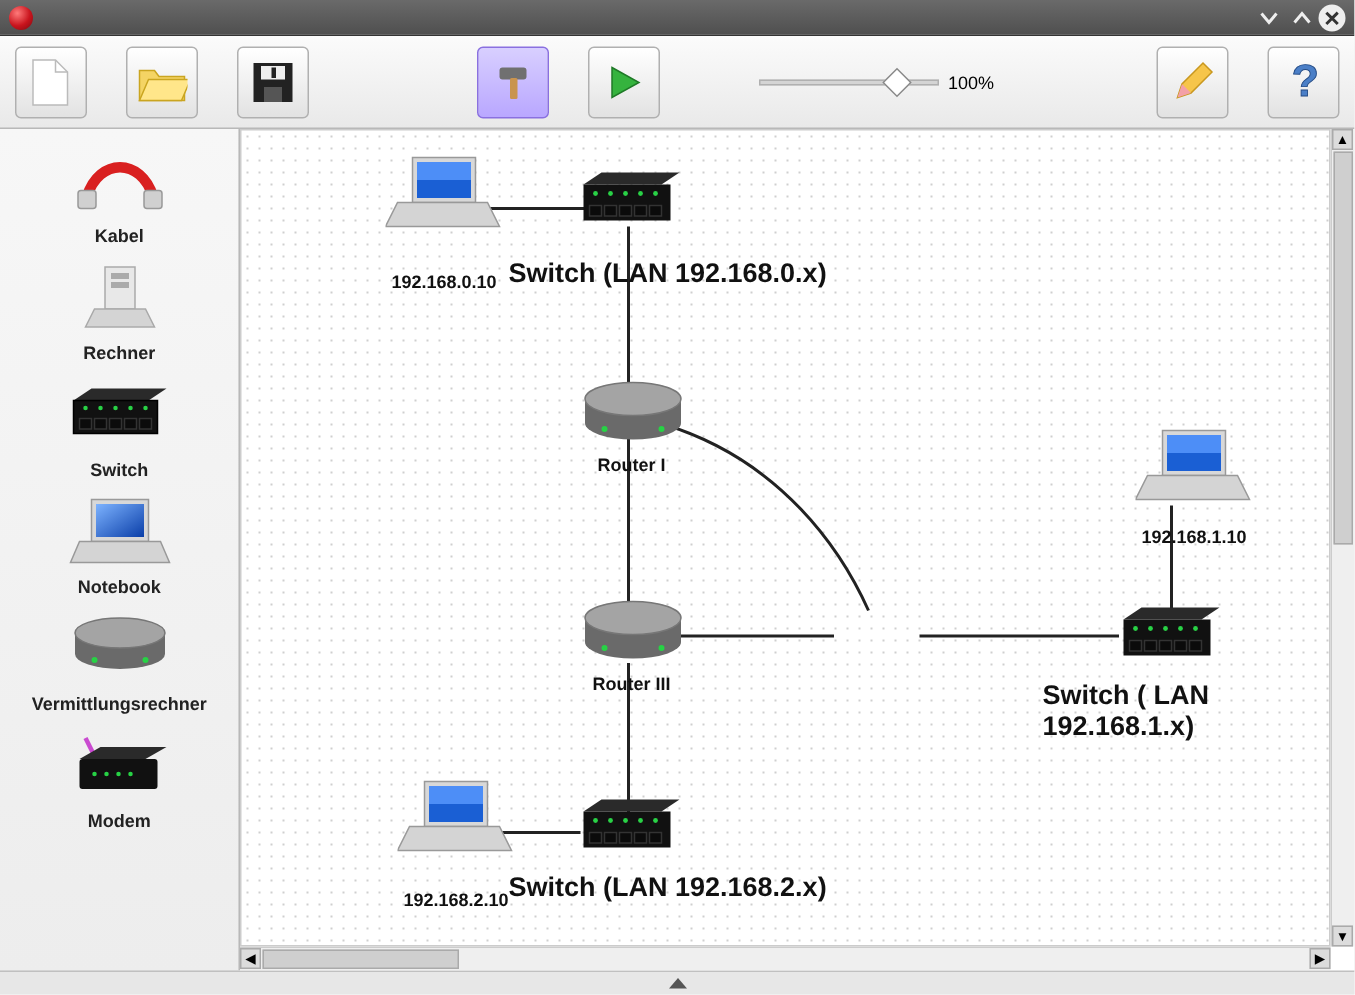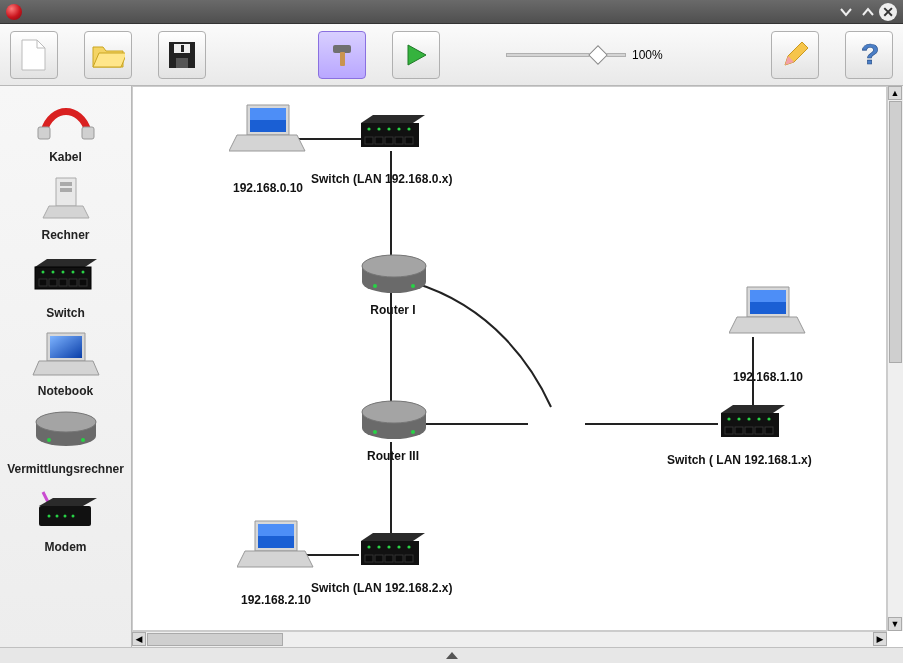--- a/index.html
+++ b/index.html
@@ -82,21 +82,21 @@
     border:1px solid #888;
     transform: rotate(45deg);
   }
   
   .main {
     flex:1;
     display:flex;
     overflow:hidden;
   }
   .palette {
-    width:132px;
+    width:160px;
     background: linear-gradient(#f7f7f7,#ededed);
     border-right:1px solid #b8b8b8;
     overflow-y:auto;
     padding:4px 2px;
   }
   .pal-item {
     text-align:center;
     margin: 2px 0 6px 0;
     cursor:grab;
     font-weight:bold;
@@ -145,21 +145,21 @@
   }
   
   .node {
     position:absolute;
     text-align:center;
     font-size:12px;
     font-weight:bold;
     color:#111;
   }
   .node .dev-icon { display:flex; align-items:center; justify-content:center; }
-  .label-only { position:absolute; font-size:12px; font-weight:bold; color:#111; }
+  .label-only { position:absolute; font-size:18px; font-weight:bold; color:#111; }
   svg.conn { position:absolute; inset:0; width:100%; height:100%; pointer-events:none;}
   .statusbar {
     height:16px;
     background:#e7e7e7;
     border-top:1px solid #c0c0c0;
     display:flex;
     justify-content:center;
     align-items:center;
   }
   .statusbar .handle {
@@ -458,21 +458,21 @@
 
       <div class="node" style="left:570px; top:196px; width:130px">
         <div class="dev-icon">
           <svg width="78" height="56">
               <path d="M18 4 h42 v30 h-42 z" fill="#d8d8d8" stroke="#999"></path>
               <rect x="21" y="7" width="36" height="24" fill="#1a5fd4"></rect>
               <rect x="21" y="7" width="36" height="12" fill="#5a9aff" opacity="0.8"></rect>
               <path d="M8 34 h60 l8 16 h-76 z" fill="#d4d4d4" stroke="#999"></path>
             </svg>
         </div>
-        <div style="margin-top:31px">192.168.1.10</div>
+        <div style="margin-top:12px">192.168.1.10</div>
       </div>
 
       <div class="node" style="left:222px; top:444px; width:76px">
         <div class="dev-icon">
           <svg width="76" height="42">
               <path d="M6 10 L18 2 h52 l-12 8 z" fill="#2a2a2a"></path>
               <rect x="6" y="10" width="58" height="24" fill="#111"></rect>
               <g fill="#0b0b0b" stroke="#333">
                 <rect x="10" y="24" width="8" height="7"></rect>
                 <rect x="20" y="24" width="8" height="7"></rect>

